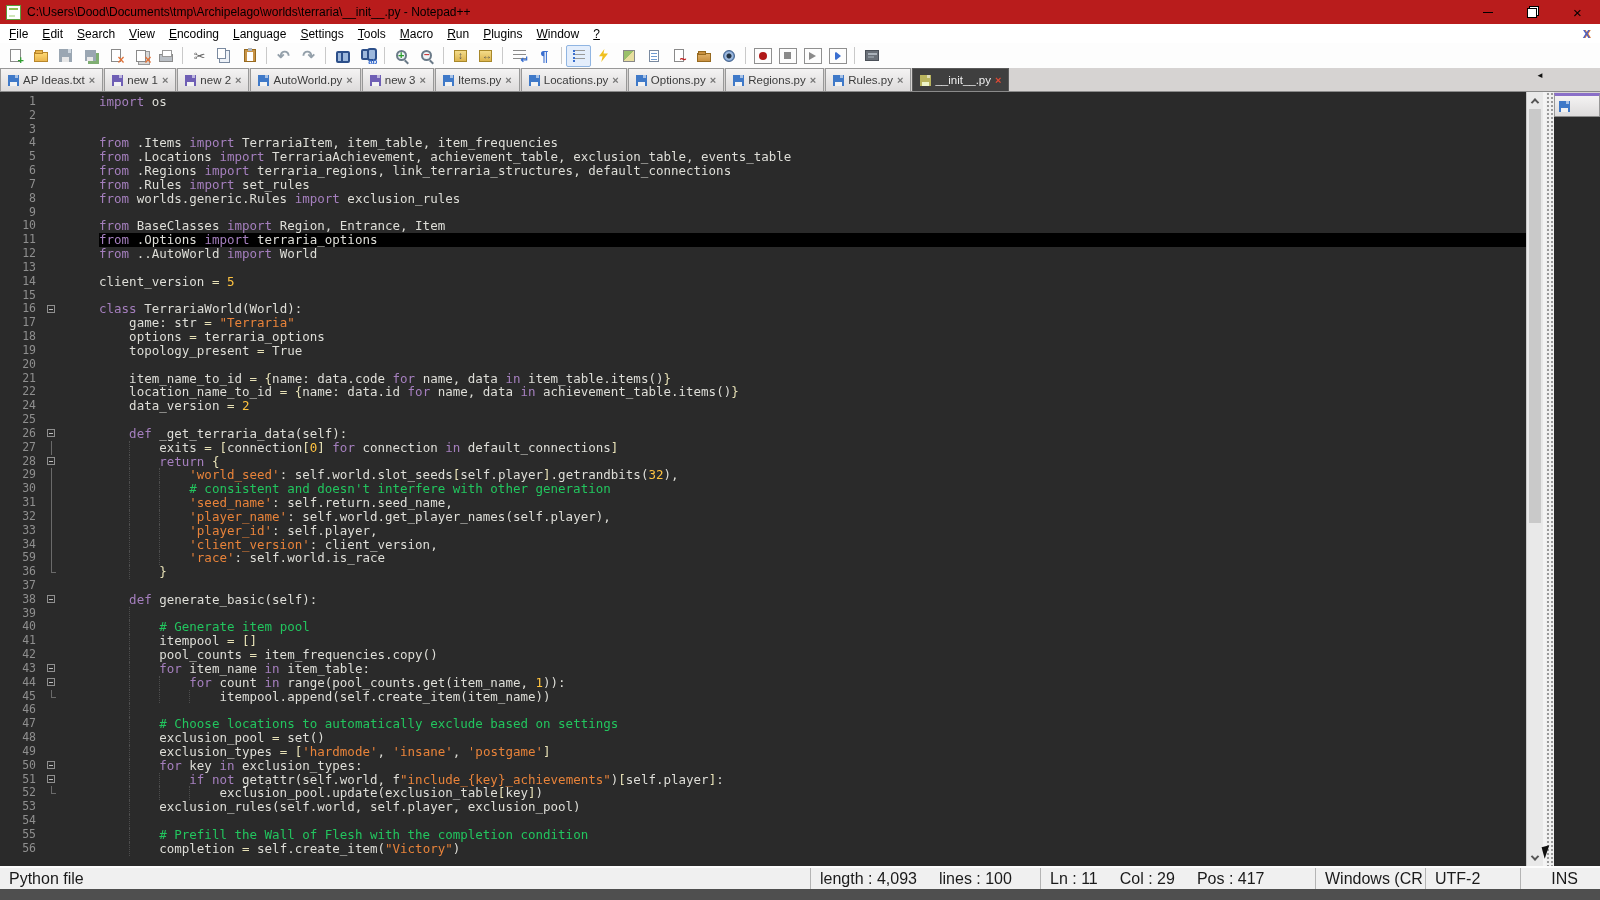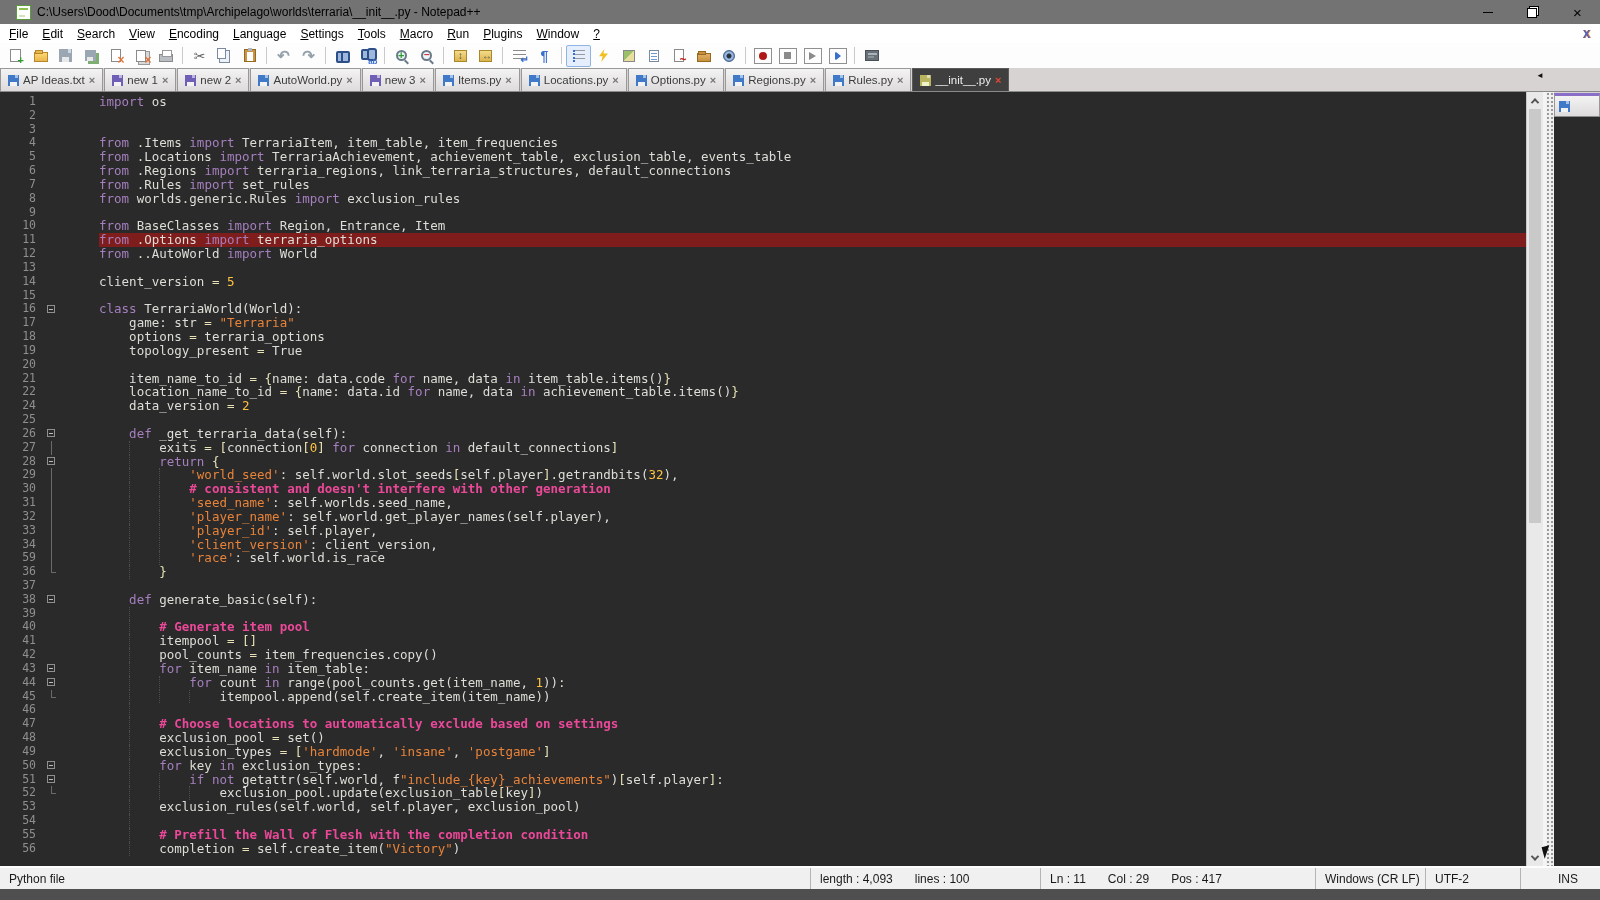--- a/index.html
+++ b/index.html
@@ -1,20 +1,20 @@
 <!DOCTYPE html>
 <html><head>
 <meta charset="utf-8">
 <style>
   * { margin:0; padding:0; box-sizing:border-box; }
   html,body { width:1600px; height:900px; overflow:hidden; font-family:"Liberation Sans",sans-serif; background:#4f4f4f; }
   .window { width:1600px; height:900px; display:flex; flex-direction:column; background:#fff; }
 
   
-  .titlebar { height:24px; background:#737373; display:flex; align-items:center; padding-left:16px; flex:0 0 auto; }
+  .titlebar { height:24px; background:#b91c1c; display:flex; align-items:center; padding-left:6px; flex:0 0 auto; }
   .npp-logo { width:15px; height:15px; border:1px solid #5a9c3a; background:#fff; position:relative; margin-right:6px; }
   .npp-logo::before { content:""; position:absolute; left:2px; top:2px; width:9px; height:2px; background:#8cc152; }
   .npp-logo::after { content:""; position:absolute; left:2px; bottom:2px; width:6px; height:2px; background:#cfe6b8; }
   .title-text { font-size:12px; color:#000; white-space:nowrap; }
   .caption-btns { margin-left:auto; display:flex; height:100%; }
   .cap { width:45px; display:flex; align-items:center; justify-content:center; color:#000; font-size:12px; }
   .cap-min::before { content:""; width:10px; height:1px; background:#000; }
   .cap-restore { position:relative; }
   .cap-restore::before { content:""; width:8px; height:8px; border:1px solid #000; position:absolute; margin-left:2px; margin-top:-2px; background:#fff; }
   .cap-restore::after { content:""; width:8px; height:8px; border:1px solid #000; position:absolute; margin-left:-2px; margin-top:2px; background:#fff; }
@@ -103,48 +103,48 @@
   .tab-x { font-size:11px; font-weight:bold; color:#777; line-height:1; }
   .tab.active .tab-x { color:#e04a35; }
   .tab-scroll-left { position:absolute; right:56px; top:3px; font-size:8px; color:#111; }
 
   
   .main { flex:1 1 auto; display:flex; min-height:0; }
   .editor { flex:1 1 auto; background:#2a2a2a; overflow:hidden; position:relative; font-family:"DejaVu Sans Mono",monospace; font-size:12.5px; padding-top:3px; }
   .line { display:flex; height:13.84px; line-height:13.84px; white-space:pre; }
   .ln { width:44px; flex:0 0 auto; text-align:right; padding-right:8px; color:#8f8f8f; font-size:11.5px; }
   .foldcol { width:16px; flex:0 0 auto; position:relative; }
-  .line.cur .codetext { background:#7f1d1d; }
+  .line.cur .codetext { background:#000000; }
   .codetext { flex:1 1 auto; position:relative; white-space:pre; font-family:inherit;margin-left:39px; }
   .guide { position:absolute; top:0; bottom:0; border-left:1px dotted #4d4d4d; }
   .fbox { position:absolute; left:3px; top:2.5px; width:8px; height:8px; border:1px solid #8f8f8f; background:#2a2a2a; }
   .fbox::after { content:""; position:absolute; left:1px; top:3px; width:4px; height:1px; background:#bdbdbd; }
   .fline { position:absolute; left:7px; top:0; bottom:0; border-left:1px solid #6a6a6a; }
   .fcorner { position:absolute; left:7px; top:0; height:8px; width:5px; border-left:1px solid #6a6a6a; border-bottom:1px solid #6a6a6a; }
   .tk { color:#a57fbe; } .td { color:#dedeD8; } .ts { color:#e8833a; }
-  .tn { color:#ffc340; } .tc { color:#ec4899;font-weight:bold; } .to { color:#e8e2b7; }
+  .tn { color:#ffc340; } .tc { color:#22c55e; } .to { color:#e8e2b7; }
 
   
   .vscroll { flex:0 0 17px; background:#e9e9e9; display:flex; flex-direction:column; border-left:1px solid #c8c8c8; }
   .varrow { height:17px; display:flex; align-items:center; justify-content:center; flex:0 0 auto; }
   .chev { width:6px; height:6px; border-left:2px solid #555; border-top:2px solid #555; }
   .chev-up { transform:rotate(45deg) translate(1px,1px); }
   .chev-dn { transform:rotate(225deg) translate(1px,1px); }
   .vtrack { flex:1 1 auto; position:relative; }
   .vthumb { position:absolute; left:2px; right:2px; top:0; height:56%; background:#c9c9c9; }
   .spacer-col { flex:0 0 3px; background:#f4f4f4; }
   .splitter { flex:0 0 8px; background:#f0f0f0; background-image:radial-gradient(circle,#9a9a9a 1px,transparent 1.2px); background-size:4px 4px; position:relative; }
   .view2 { flex:0 0 46px; display:flex; flex-direction:column; }
   .v2-tabbar { height:24px; background:#d6d3d2; display:flex; align-items:flex-end; }
   .v2-tab { height:23px; flex:1; background:linear-gradient(#f4f3f3,#dddbdb); border:1px solid #989898; border-bottom:none; border-top:3px solid #8a6fc8; display:flex; align-items:center; padding-left:4px; }
   .v2-editor { flex:1; background:#2a2a2a; border-top:1px solid #8a8a8a; }
   .cursor-arrow { position:absolute; bottom:8px; left:-3px; width:0; height:0; border-top:12px solid #111; border-right:8px solid transparent; transform:rotate(-15deg); }
 
   
-  .statusbar { height:23px; background:#f0f0f0; border-top:2px solid #fdfdfd; display:flex; align-items:center; font-size:12px; color:#1a1a1a; flex:0 0 auto; }
+  .statusbar { height:23px; background:#f0f0f0; border-top:2px solid #fdfdfd; display:flex; align-items:center; font-size:16px; color:#1a1a1a; flex:0 0 auto; }
   .sb-sec { height:100%; display:flex; align-items:center; padding-left:9px; border-left:1px solid #b4b4b4; white-space:nowrap; overflow:hidden; }
   .sb-sec:first-child { border-left:none; }
   .sb-type { flex:0 0 810px; }
   .sb-len { flex:0 0 230px; gap:22px; }
   .sb-pos { flex:0 0 275px; gap:22px; }
   .sb-eol { flex:0 0 110px; }
   .sb-enc { flex:0 0 95px; }
   .sb-ins { flex:1 1 auto; justify-content:flex-end; padding-right:22px; }
   .bottomstrip { height:11px; background:#4f4f4f; flex:0 0 auto; }
 </style>
@@ -381,21 +381,21 @@
           <div class="line"><span class="ln">20</span><span class="foldcol"></span><span class="codetext"></span></div>
           <div class="line"><span class="ln">21</span><span class="foldcol"></span><span class="codetext"><span class="td">    item_name_to_id </span><span class="to">=</span><span class="td"> </span><span class="to">{</span><span class="td">name: data.code </span><span class="tk">for</span><span class="td"> name, data </span><span class="tk">in</span><span class="td"> item_table.items()</span><span class="to">}</span></span></div>
           <div class="line"><span class="ln">22</span><span class="foldcol"></span><span class="codetext"><span class="td">    location_name_to_id </span><span class="to">=</span><span class="td"> </span><span class="to">{</span><span class="td">name: data.id </span><span class="tk">for</span><span class="td"> name, data </span><span class="tk">in</span><span class="td"> achievement_table.items()</span><span class="to">}</span></span></div>
           <div class="line"><span class="ln">24</span><span class="foldcol"></span><span class="codetext"><span class="td">    data_version </span><span class="to">=</span><span class="td"> </span><span class="tn">2</span></span></div>
           <div class="line"><span class="ln">25</span><span class="foldcol"></span><span class="codetext"></span></div>
           <div class="line"><span class="ln">26</span><span class="foldcol"><span class="fbox"></span></span><span class="codetext"><span class="td">    </span><span class="tk">def</span><span class="td"> _get_terraria_data(self):</span></span></div>
           <div class="line"><span class="ln">27</span><span class="foldcol"><span class="fline"></span></span><span class="codetext"><span class="guide" style="left: 4ch;"></span><span class="td">        exits </span><span class="to">=</span><span class="td"> </span><span class="to">[</span><span class="td">connection</span><span class="to">[</span><span class="tn">0</span><span class="to">]</span><span class="td"> </span><span class="tk">for</span><span class="td"> connection </span><span class="tk">in</span><span class="td"> default_connections</span><span class="to">]</span></span></div>
           <div class="line"><span class="ln">28</span><span class="foldcol"><span class="fbox"></span></span><span class="codetext"><span class="guide" style="left: 4ch;"></span><span class="td">        </span><span class="tk">return</span><span class="td"> </span><span class="to">{</span></span></div>
           <div class="line"><span class="ln">29</span><span class="foldcol"><span class="fline"></span></span><span class="codetext"><span class="guide" style="left: 4ch;"></span><span class="guide" style="left: 8ch;"></span><span class="td">            </span><span class="ts">'world_seed'</span><span class="td">: self.world.slot_seeds</span><span class="to">[</span><span class="td">self.player</span><span class="to">]</span><span class="td">.getrandbits(</span><span class="tn">32</span><span class="td">),</span></span></div>
           <div class="line"><span class="ln">30</span><span class="foldcol"><span class="fline"></span></span><span class="codetext"><span class="guide" style="left: 4ch;"></span><span class="guide" style="left: 8ch;"></span><span class="td">            </span><span class="tc"># consistent and doesn't interfere with other generation</span></span></div>
-          <div class="line"><span class="ln">31</span><span class="foldcol"><span class="fline"></span></span><span class="codetext"><span class="guide" style="left: 4ch;"></span><span class="guide" style="left: 8ch;"></span><span class="td">            </span><span class="ts">'seed_name'</span><span class="td">: self.worlds.seed_name,</span></span></div>
+          <div class="line"><span class="ln">31</span><span class="foldcol"><span class="fline"></span></span><span class="codetext"><span class="guide" style="left: 4ch;"></span><span class="guide" style="left: 8ch;"></span><span class="td">            </span><span class="ts">'seed_name'</span><span class="td">: self.return.seed_name,</span></span></div>
           <div class="line"><span class="ln">32</span><span class="foldcol"><span class="fline"></span></span><span class="codetext"><span class="guide" style="left: 4ch;"></span><span class="guide" style="left: 8ch;"></span><span class="td">            </span><span class="ts">'player_name'</span><span class="td">: self.world.get_player_names(self.player),</span></span></div>
           <div class="line"><span class="ln">33</span><span class="foldcol"><span class="fline"></span></span><span class="codetext"><span class="guide" style="left: 4ch;"></span><span class="guide" style="left: 8ch;"></span><span class="td">            </span><span class="ts">'player_id'</span><span class="td">: self.player,</span></span></div>
           <div class="line"><span class="ln">34</span><span class="foldcol"><span class="fline"></span></span><span class="codetext"><span class="guide" style="left: 4ch;"></span><span class="guide" style="left: 8ch;"></span><span class="td">            </span><span class="ts">'client_version'</span><span class="td">: client_version,</span></span></div>
           <div class="line"><span class="ln">59</span><span class="foldcol"><span class="fline"></span></span><span class="codetext"><span class="guide" style="left: 4ch;"></span><span class="guide" style="left: 8ch;"></span><span class="td">            </span><span class="ts">'race'</span><span class="td">: self.world.is_race</span></span></div>
           <div class="line"><span class="ln">36</span><span class="foldcol"><span class="fcorner"></span></span><span class="codetext"><span class="guide" style="left: 4ch;"></span><span class="td">        </span><span class="to">}</span></span></div>
           <div class="line"><span class="ln">37</span><span class="foldcol"></span><span class="codetext"></span></div>
           <div class="line"><span class="ln">38</span><span class="foldcol"><span class="fbox"></span></span><span class="codetext"><span class="td">    </span><span class="tk">def</span><span class="td"> generate_basic(self):</span></span></div>
           <div class="line"><span class="ln">39</span><span class="foldcol"></span><span class="codetext"><span class="guide" style="left: 4ch;"></span></span></div>
           <div class="line"><span class="ln">40</span><span class="foldcol"></span><span class="codetext"><span class="guide" style="left: 4ch;"></span><span class="td">        </span><span class="tc"># Generate item pool</span></span></div>
           <div class="line"><span class="ln">41</span><span class="foldcol"></span><span class="codetext"><span class="guide" style="left: 4ch;"></span><span class="td">        itempool </span><span class="to">=</span><span class="td"> </span><span class="to">[]</span></span></div>

